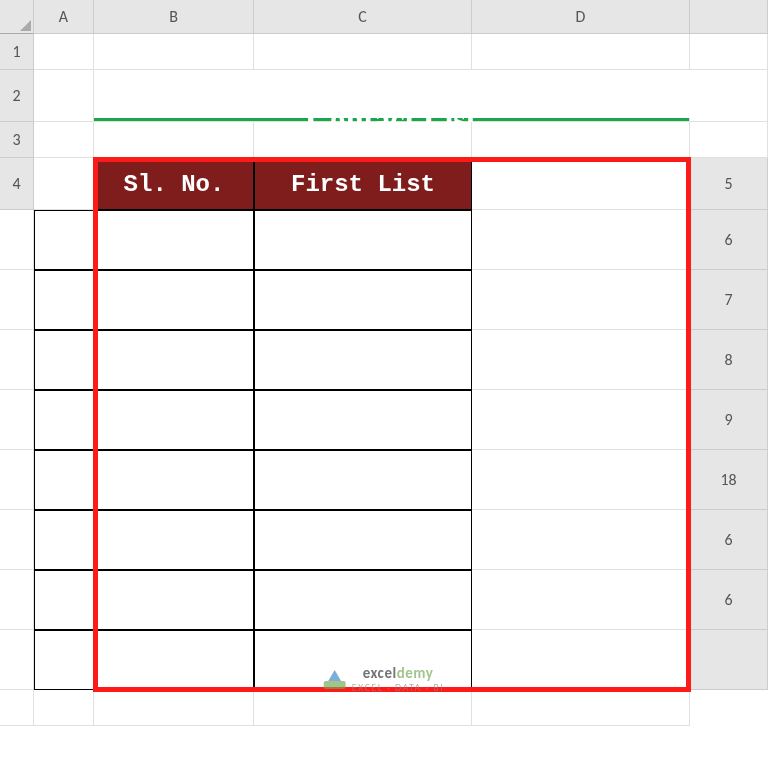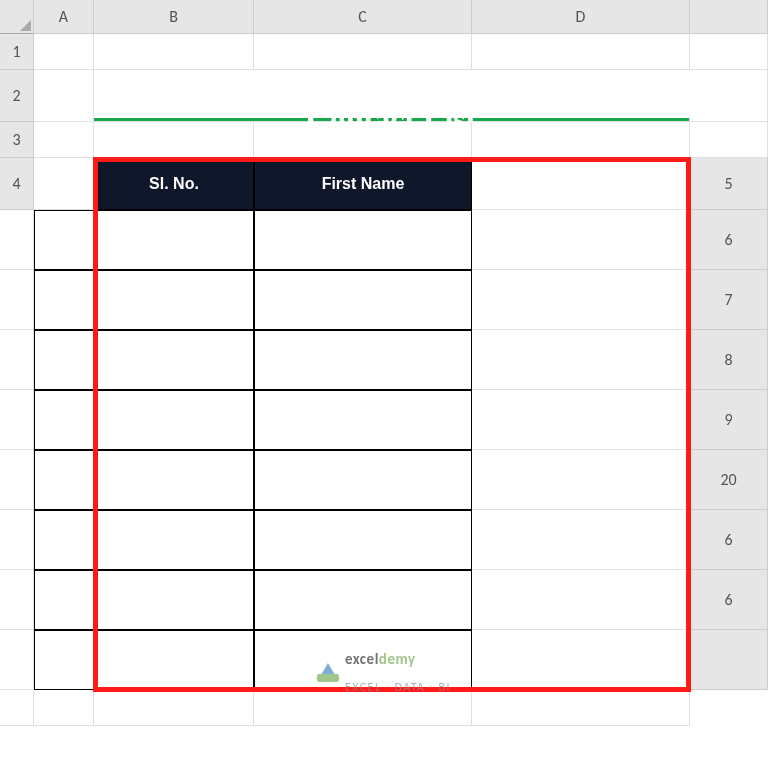--- a/index.html
+++ b/index.html
@@ -52,25 +52,25 @@
     }
     .title-cell {
       background: #18a84a;
       color: #fff;
       font-family: 'Times New Roman', Times, serif;
       font-weight: bold;
       font-size: 32px;
       margin-top: 48px;
     }
     .th-cell {
-      background: #0f172a;
+      background: #7f1d1d;
       color: #fff;
-      font-family: Liberation Sans, sans-serif;
+      font-family: Liberation Mono, monospace;
       font-weight: bold;
-      font-size: 16px;
+      font-size: 24px;
       border: 1px solid #000;
     }
     .data-cell {
       background: #fff;
       border: 1px solid #000;
     }
     .red-overlay {
       position: absolute;
       border: 5px solid #ff1a1a;
       pointer-events: none;
@@ -80,20 +80,21 @@
       position: absolute;
       left: 50%;
       transform: translateX(-50%);
       bottom: 75px;
       display: flex;
       align-items: center;
       gap: 6px;
       opacity: 0.65;
       z-index: 20;
       pointer-events: none;
+      text-align: center;
     }
     .wm-icon {
       width: 22px;
       height: 22px;
       position: relative;
     }
     .wm-icon .arrow {
       position: absolute;
       left: 4px;
       top: 1px;
@@ -109,21 +110,21 @@
       top: 12px;
       width: 22px;
       height: 8px;
       background: #6fa84f;
       border-radius: 2px;
     }
     .wm-text { display: flex; flex-direction: column; line-height: 1; }
     .wm-brand { font-size: 15px; font-weight: 600; letter-spacing: .5px; }
     .wm-brand .b1 { color: #2a2a2a; }
     .wm-brand .b2 { color: #6fa84f; }
-    .wm-tag { font-size: 12px; letter-spacing: 1.5px; color: #888; margin-top: 14px; }
+    .wm-tag { font-size: 10px; letter-spacing: 1.5px; color: #888; margin-top: 2px; }
   </style>
 </head>
 <body>
 
 <div class="sheet">
 
   <div class="hdr corner"></div>
   <div class="hdr">A</div>
   <div class="hdr">B</div>
   <div class="hdr">C</div>
@@ -145,21 +146,21 @@
   <div class="hdr">3</div>
   <div class="cell"></div>
   <div class="cell"></div>
   <div class="cell"></div>
   <div class="cell"></div>
   <div class="cell"></div>
 
   <div class="hdr">4</div>
   <div class="cell"></div>
   <div class="cell th-cell">Sl. No.</div>
-  <div class="cell th-cell">First Name</div>
+  <div class="cell th-cell">First List</div>
   <div class="cell"></div>
 
   <div class="hdr">5</div>
   <div class="cell"></div>
   <div class="cell data-cell"></div>
   <div class="cell data-cell"></div>
   <div class="cell data-cell"></div>
   <div class="cell"></div>
 
   <div class="hdr">6</div>
@@ -183,21 +184,21 @@
   <div class="cell data-cell"></div>
   <div class="cell"></div>
 
   <div class="hdr">9</div>
   <div class="cell"></div>
   <div class="cell data-cell"></div>
   <div class="cell data-cell"></div>
   <div class="cell data-cell"></div>
   <div class="cell"></div>
 
-  <div class="hdr">20</div>
+  <div class="hdr">18</div>
   <div class="cell"></div>
   <div class="cell data-cell"></div>
   <div class="cell data-cell"></div>
   <div class="cell data-cell"></div>
   <div class="cell"></div>
 
   <div class="hdr">6</div>
   <div class="cell"></div>
   <div class="cell data-cell"></div>
   <div class="cell data-cell"></div>

